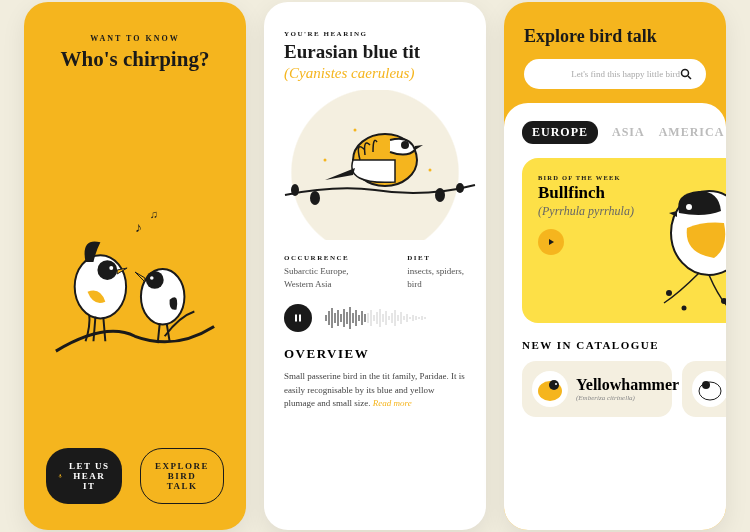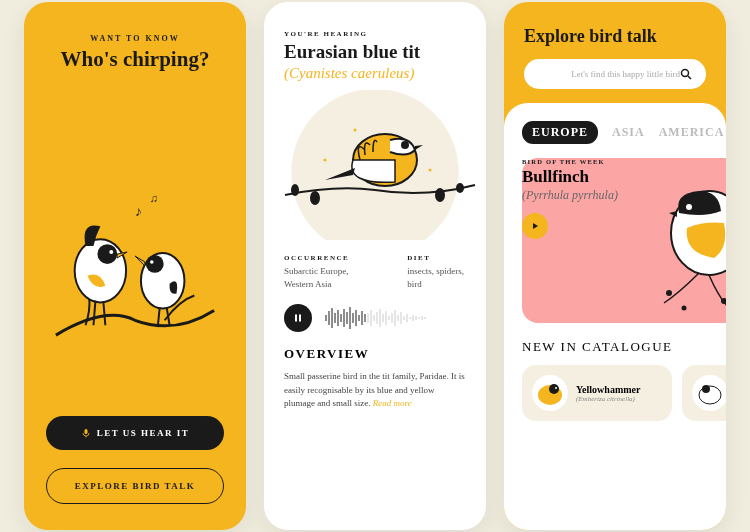--- a/index.html
+++ b/index.html
@@ -4,21 +4,21 @@
 <style>
 *{margin:0;padding:0;box-sizing:border-box}
 body{background:#f1edde;font-family:Georgia,serif;width:750px;height:532px;display:flex;justify-content:center;align-items:center;gap:18px;padding:20px}
 .screen{width:222px;height:528px;border-radius:24px;overflow:hidden;position:relative;box-shadow:0 8px 24px rgba(0,0,0,0.08)}
 
 
 .s1{background:#f5b51e;display:flex;flex-direction:column;align-items:center;padding:32px 22px 26px}
 .s1 .eyebrow{font-size:8px;letter-spacing:2px;font-weight:bold;color:#1a1a1a}
 .s1 .title{font-size:21px;font-weight:bold;color:#1a1a1a;margin-top:4px;margin-bottom:24px}
 .s1 .illus{flex:1;width:100%;position:relative}
-.s1 .btns{width:100%;display:flex;flex-direction:column;gap:18px}
+.s1 .btns{width:100%;display:flex;flex-direction:row;gap:18px}
 .btn{border-radius:22px;padding:12px;font-size:9px;letter-spacing:1.5px;font-weight:bold;text-align:center;cursor:pointer;display:flex;align-items:center;justify-content:center;gap:6px}
 .btn-dark{background:#1a1a1a;color:#fff}
 .btn-outline{background:transparent;border:1.5px solid #1a1a1a;color:#1a1a1a}
 
 
 .s2{background:#fff;display:flex;flex-direction:column;padding:28px 20px 18px}
 .s2 .eyebrow{font-size:7px;letter-spacing:1.5px;font-weight:bold;color:#1a1a1a}
 .s2 .title{font-size:19px;font-weight:bold;color:#1a1a1a;margin-top:3px}
 .s2 .sci{font-size:15px;font-style:italic;color:#f5b51e;margin-top:2px}
 .s2 .illus2{height:150px;margin:8px -20px 14px;position:relative;background:radial-gradient(circle at 50% 55%,#f4efe0 60%,transparent 61%)}
@@ -34,29 +34,29 @@
 
 
 .s3{background:#f5b51e;display:flex;flex-direction:column}
 .s3 .top{padding:24px 20px 14px}
 .s3 .title{font-size:18px;font-weight:bold;color:#1a1a1a;margin-bottom:12px}
 .s3 .search{background:#fff;border-radius:20px;padding:9px 14px;display:flex;align-items:center;justify-content:flex-end;font-size:9px;color:#aaa}
 .s3 .body{flex:1;background:#fff;border-radius:24px 24px 0 0;padding:18px 0 0 18px;display:flex;flex-direction:column;overflow:hidden}
 .s3 .tabs{display:flex;gap:14px;font-size:12px;letter-spacing:1px;font-weight:bold;color:#bbb;margin-bottom:14px}
 .s3 .tab.active{background:#1a1a1a;color:#fff;border-radius:11px;padding:4px 10px}
 .s3 .tab{cursor:pointer;padding:4px 0}
-.s3 .feature{background:#fca5a5;border-radius:16px;padding:0;min-height:165px;position:relative;margin-right:-18px;margin-bottom:16px}
+.s3 .feature{background:#fde047;border-radius:16px;padding:16px;min-height:165px;position:relative;margin-right:-18px;margin-bottom:16px}
 .s3 .botw{font-size:6.5px;letter-spacing:1.2px;font-weight:bold;color:#1a1a1a}
 .s3 .fname{font-size:17px;font-weight:bold;margin-top:2px}
 .s3 .fsci{font-size:12px;font-style:italic;color:#666;margin-top:1px}
 .s3 .play{width:26px;height:26px;border-radius:50%;background:#f5b51e;display:flex;align-items:center;justify-content:center;margin-top:10px;cursor:pointer}
-.s3 .new-label{font-size:13px;letter-spacing:1.5px;font-weight:normal;margin-bottom:10px}
+.s3 .new-label{font-size:11px;letter-spacing:1.5px;font-weight:bold;margin-bottom:10px}
 .s3 .cards{display:flex;gap:10px;overflow:hidden}
 .s3 .card{background:#f4efe0;border-radius:14px;padding:10px;min-width:150px;display:flex;align-items:center;gap:8px;cursor:pointer}
-.s3 .cname{font-size:10px;font-weight:bold}
+.s3 .cname{font-size:16px;font-weight:bold}
 .s3 .csci{font-size:7px;font-style:italic;color:#888}
 .thumb{width:36px;height:36px;border-radius:50%;background:#fff;flex-shrink:0;position:relative;overflow:hidden}
 </style>
 </head>
 <body>
 
 <div class="screen s1">
   <div class="eyebrow">WANT TO KNOW</div>
   <div class="title">Who's chirping?</div>
   <div class="illus">

